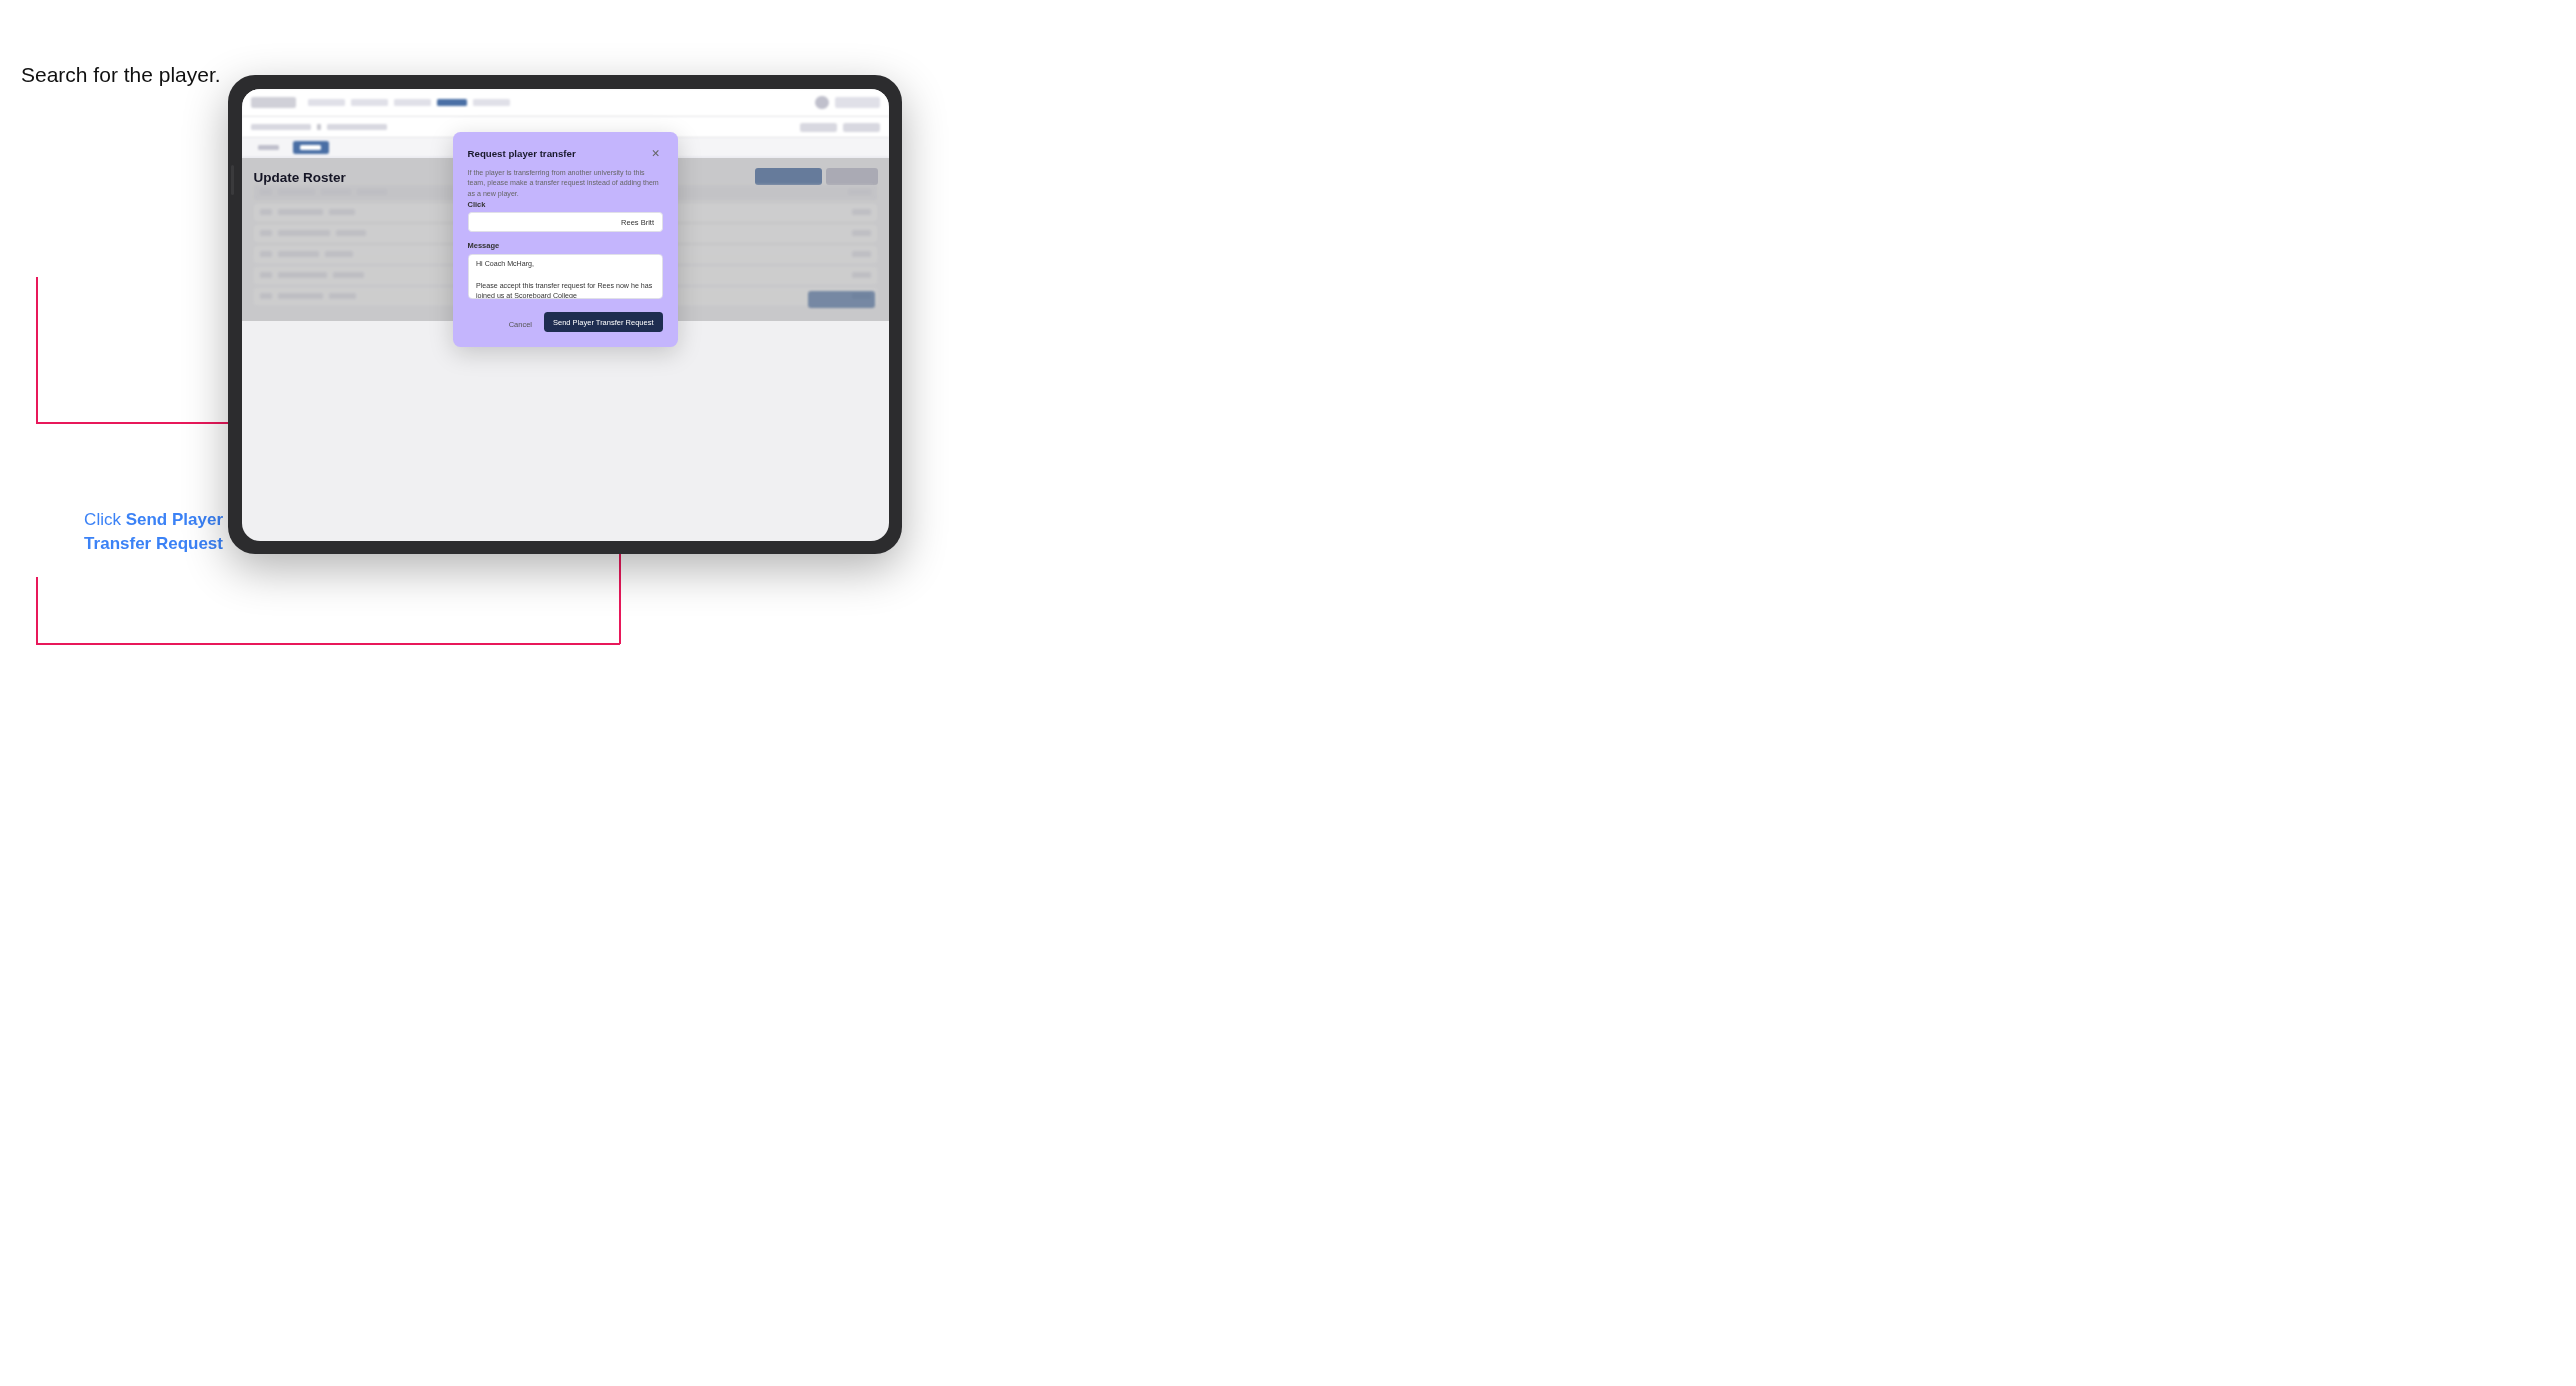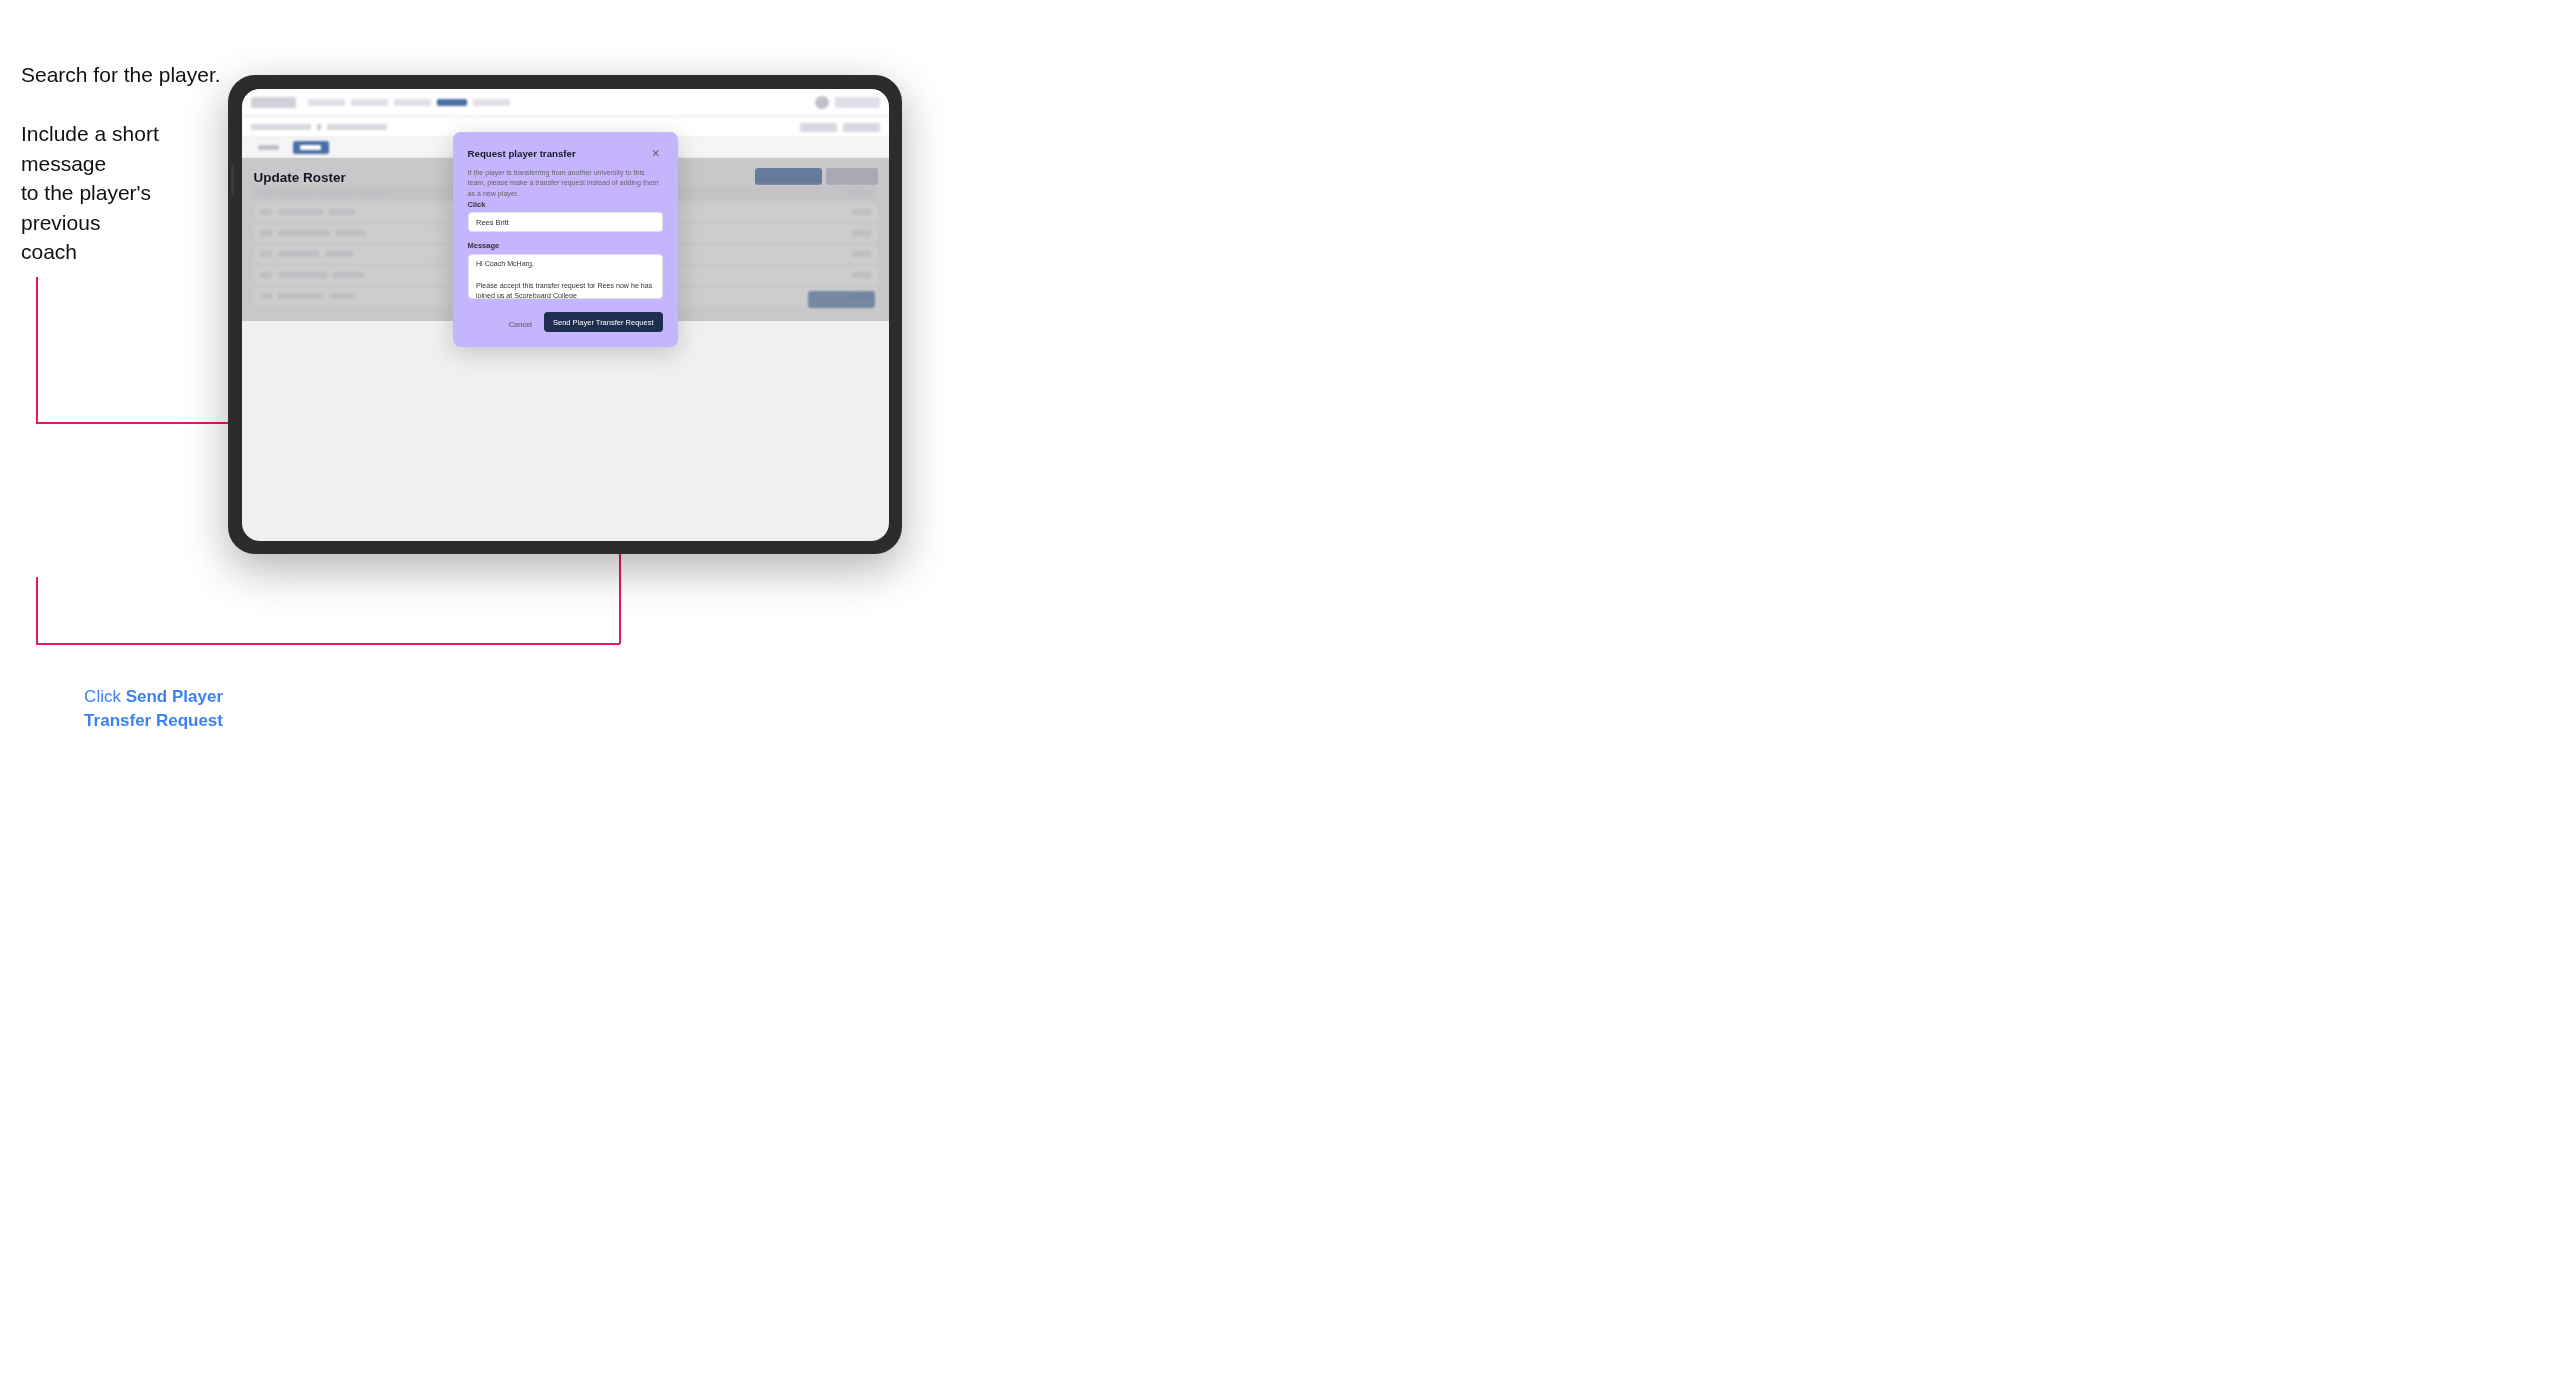--- a/index.html
+++ b/index.html
@@ -418,20 +418,21 @@
     .modal-input {
       width: 100%;
       border: 1.1px solid #e0e0e8;
       border-radius: 3.7px;
       padding: 4.5px 7.5px;
       font-size: 7.5px;
       color: #333;
       outline: none;
       margin-bottom: 9px;
       background: #fff;
+      text-align: right;
     }
 
     .modal-textarea {
       width: 100%;
       border: 1.1px solid #e0e0e8;
       border-radius: 3.7px;
       padding: 4.5px 7.5px;
       font-size: 7.1px;
       color: #333;
       outline: none;
@@ -479,25 +480,20 @@
       height: 30px;
       background: #3a3a3c;
       border-radius: 1.5px;
     }
   </style>
 </head>
 <body>
 
 <div class="annotation-area">
   <p class="annotation-text">Search for the player.</p>
-  <p class="annotation-text-2">
-    <span>Include a short message</span><br>
-    <span>to the player's previous</span><br>
-    <span>coach</span>
-  </p>
   <p class="annotation-text-3">
     <span>Click </span><strong>Send Player Transfer Request</strong>
   </p>
 </div>
 
 <div class="line-1"></div>
 <div class="line-1-h"></div>
 <div class="line-1-arrow"></div>
 
 <div class="line-2"></div>

